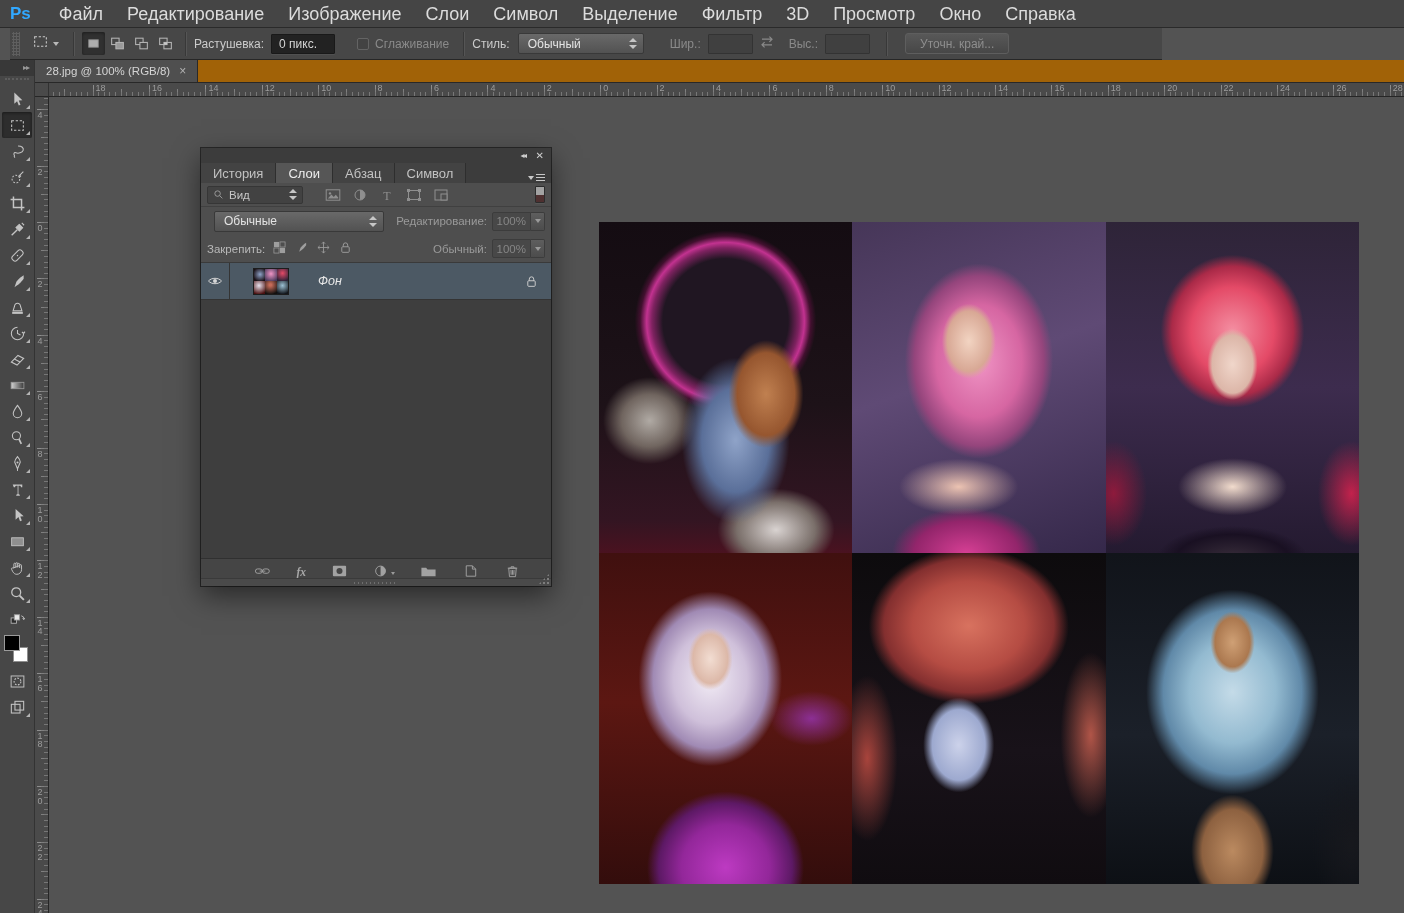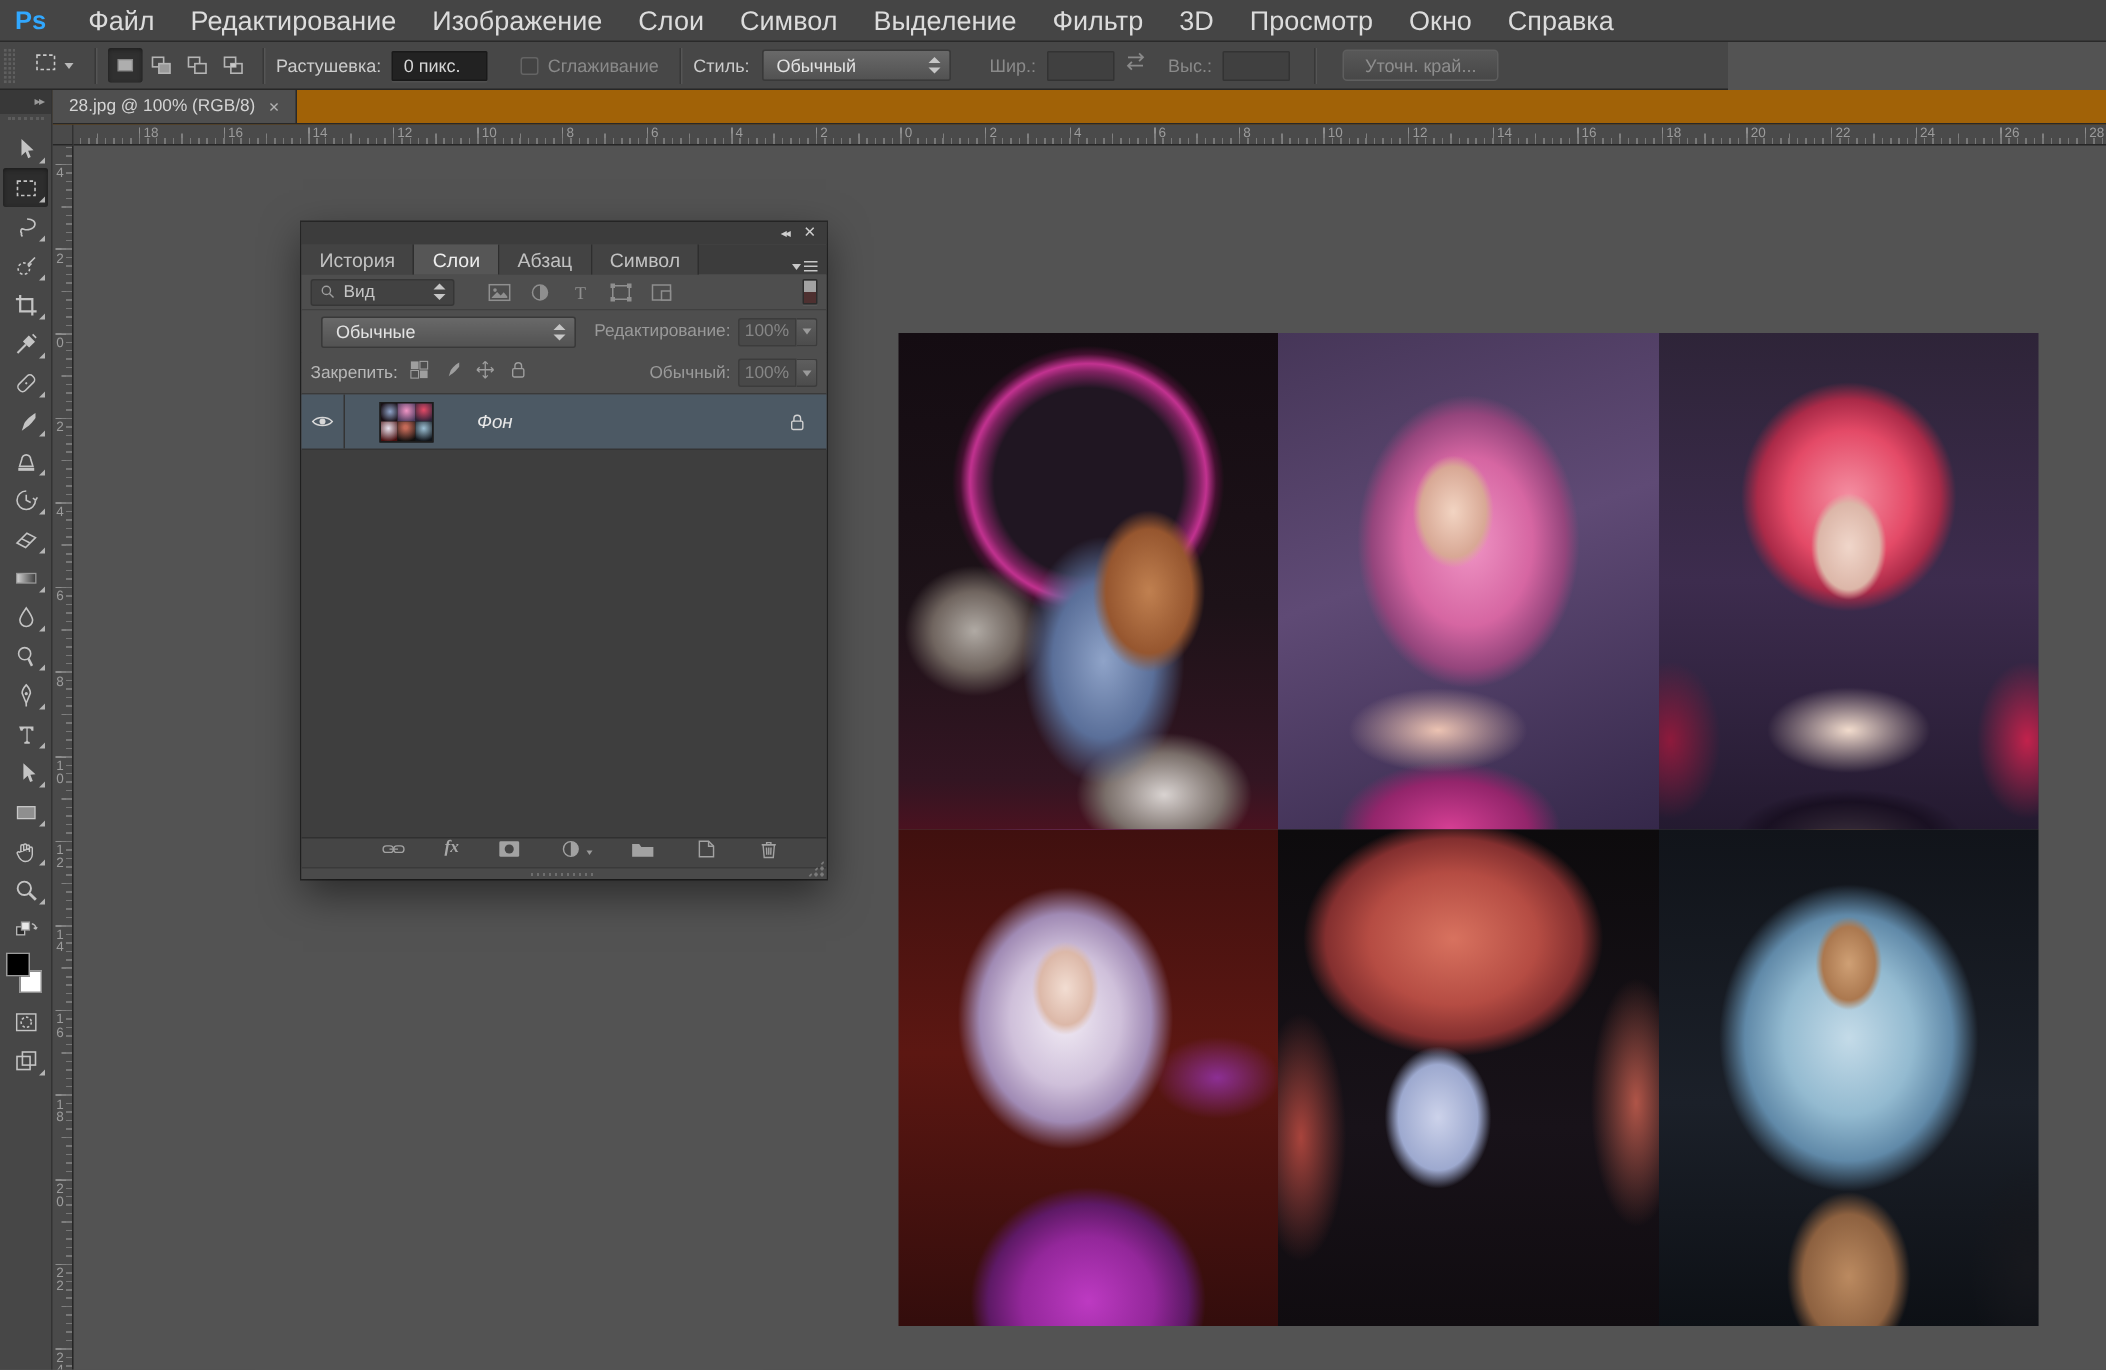--- a/index.html
+++ b/index.html
@@ -8,21 +8,21 @@
   *{box-sizing:border-box;}
 
   
   .menubar{position:absolute;left:0;top:0;width:1404px;height:28px;background:#454545;
     border-bottom:1px solid #2a2a2a;display:flex;align-items:center;z-index:30;}
   .ps-logo{color:#31a8ff;font-weight:bold;font-size:17px;margin:0 16px 0 10px;letter-spacing:0;}
   .menu-items{display:flex;align-items:center;height:100%;}
   .menu-item{padding:0 12px;font-size:18px;color:#dcdcdc;line-height:28px;cursor:default;}
 
   
-  .optionsbar{position:absolute;left:0;top:28px;width:1152px;height:32px;background:#474747;
+  .optionsbar{position:absolute;left:10px;top:28px;width:1152px;height:32px;background:#474747;
     border-bottom:1px solid #272727;display:flex;align-items:center;z-index:30;}
   .obar-grip{width:8px;height:24px;margin-left:2px;
     background-image:radial-gradient(#5f5f5f 1px,transparent 1.2px);background-size:3px 3px;}
   .tool-preset{display:flex;align-items:center;gap:4px;padding:2px 6px;margin-left:6px;border-radius:2px;}
   .tool-preset svg{width:17px;height:17px;color:#c9c9c9;}
   .caret-down{width:0;height:0;border:3.5px solid transparent;border-top:4.5px solid #b9b9b9;margin-top:4px;}
   .obar-sep{width:1px;height:24px;background:#383838;box-shadow:1px 0 0 #555;margin:0 8px;}
   .mode-btns{display:flex;gap:1px;}
   .mode-btn{width:23px;height:23px;display:flex;align-items:center;justify-content:center;border-radius:2px;}
   .mode-btn svg{width:17px;height:17px;}
@@ -195,21 +195,21 @@
   .t1{background:radial-gradient(circle at 55% 45%,#8fa3c8 0%,#1a1016 80%);}
   .t2{background:radial-gradient(circle at 50% 40%,#f095c5 0%,#4a3a5c 85%);}
   .t3{background:radial-gradient(circle at 50% 35%,#e44a67 0%,#2c2238 85%);}
   .t4{background:radial-gradient(circle at 45% 35%,#e8e2ee 0%,#4a1010 85%);}
   .t5{background:radial-gradient(circle at 45% 30%,#c46a58 10%,#12100f 85%);}
   .t6{background:radial-gradient(circle at 50% 35%,#9cc0d4 0%,#12161c 85%);}
   .lname{margin-left:13px;font-size:12.5px;font-style:italic;color:#e8e8e8;}
   .llock{margin-left:auto;margin-right:13px;color:#d2d2d2;display:flex;}
   .llock svg{width:13px;height:13px;}
   .panel-bottom{height:20px;background:#454545;border-top:1px solid #303030;display:flex;
-    align-items:flex-start;justify-content:flex-end;gap:25px;padding-right:30px;color:#a2a2a2;}
+    align-items:flex-end;justify-content:flex-end;gap:25px;padding-right:30px;color:#a2a2a2;}
   .panel-bottom .bic{display:flex;align-items:center;}
   .panel-bottom svg{width:17px;height:14px;}
   .fxtxt{font-style:italic;font-weight:bold;font-size:11.5px;color:#a8a8a8;font-family:"Liberation Serif",serif;}
   .adjcaret{width:0;height:0;border:2.5px solid transparent;border-top:3.5px solid #9a9a9a;margin:6px 0 0 1px;}
   .panel-strip{height:8px;background:#4a4a4a;position:relative;border-top:1px solid #3a3a3a;}
   .panel-strip .dots{position:absolute;left:50%;top:3px;width:44px;height:2px;margin-left:-22px;
     background:repeating-linear-gradient(90deg,#6e6e6e 0 1.5px,transparent 1.5px 4px);}
   .panel-strip .gripcorner{position:absolute;right:1px;bottom:1px;width:12px;height:12px;
     background-image:radial-gradient(#7d7d7d 1px,transparent 1.3px);background-size:4px 4px;
     clip-path:polygon(100% 0,100% 100%,0 100%);}

